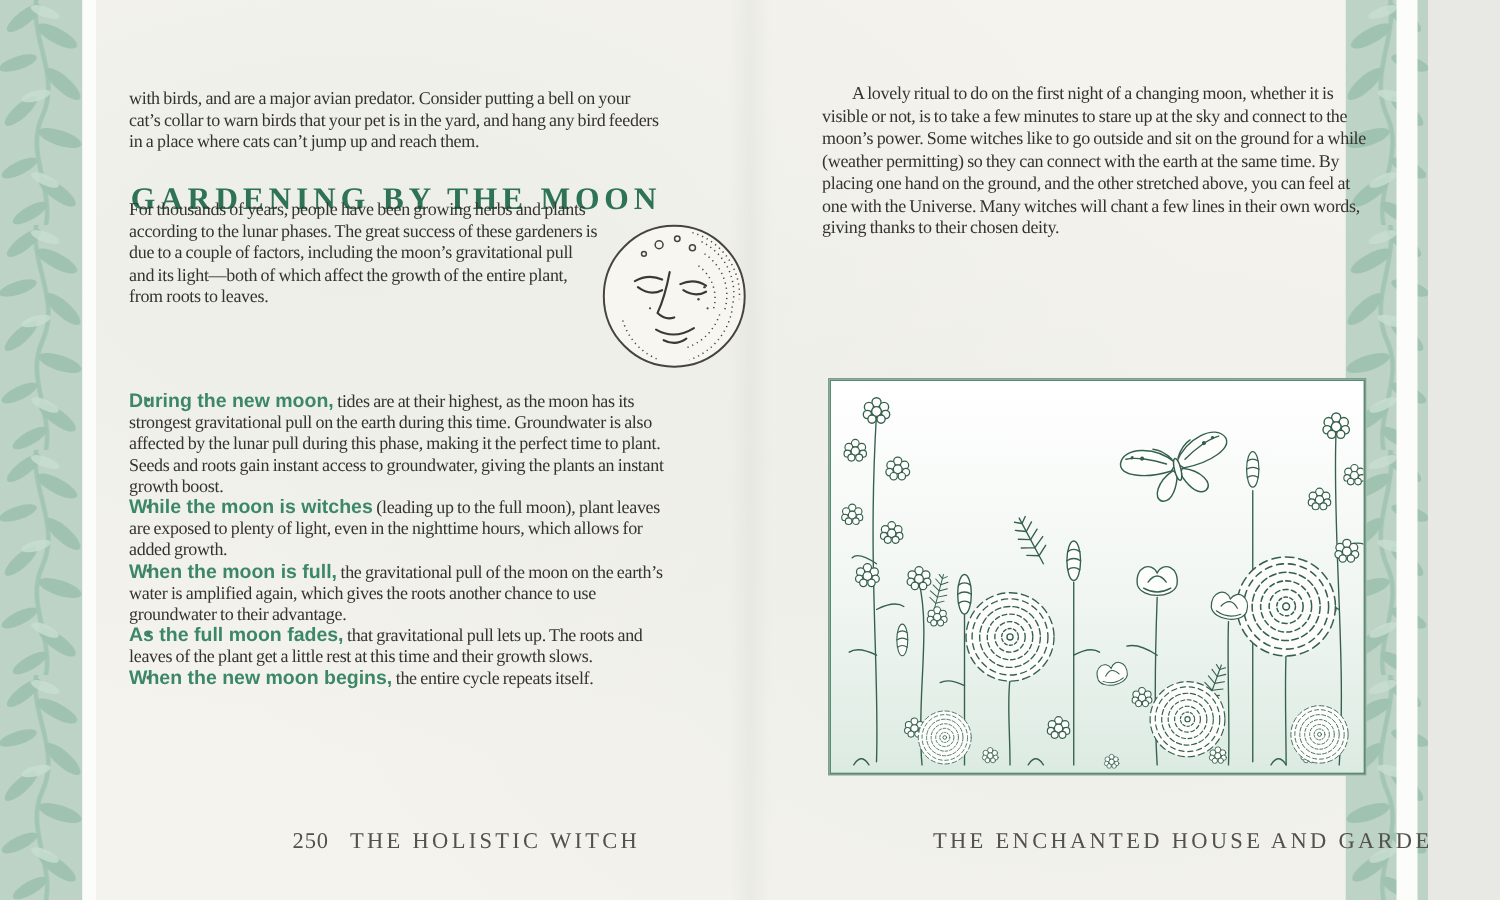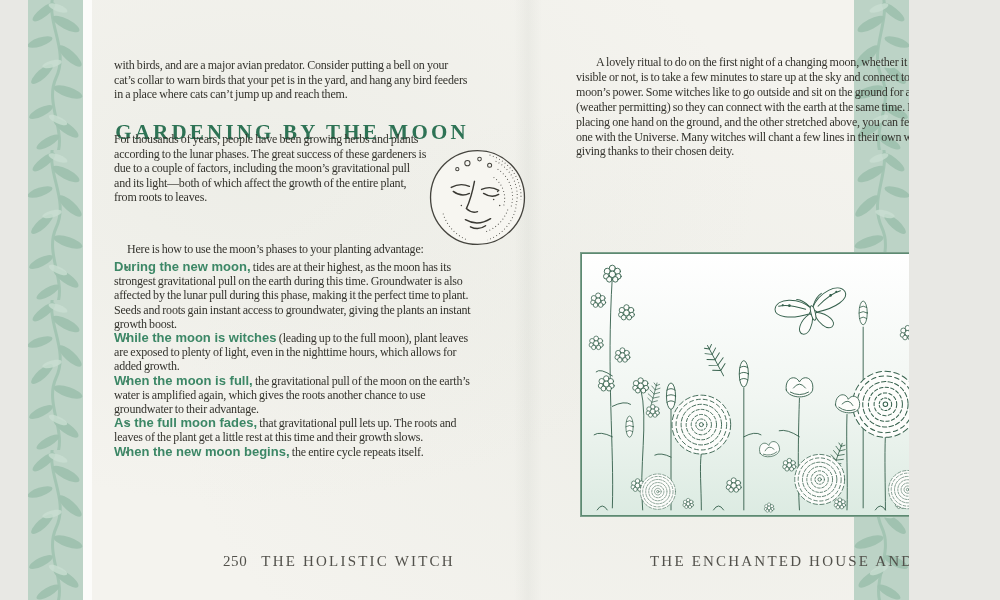--- a/index.html
+++ b/index.html
@@ -1,22 +1,22 @@
 <!DOCTYPE html>
 <html><head>
 <meta charset="utf-8">
 <title>Book Spread — Gardening by the Moon</title>
 <style>
   html,body{margin:0;padding:0;background:#e8e8e4;}
-  #canvas{position:relative;width:881px;height:600px;overflow:hidden;
+  #canvas{position:relative;width:952px;height:600px;overflow:hidden;
     background:
       radial-gradient(ellipse at 25% 30%, rgba(190,200,185,0.12), transparent 55%),
       radial-gradient(ellipse at 75% 70%, rgba(188,198,184,0.10), transparent 55%),
       #f4f3ee;
-    font-family:"Liberation Serif", serif; color:#34332d;margin-left:28px;}
+    font-family:"Liberation Serif", serif; color:#34332d;}
   #canvas *{box-sizing:border-box;margin:0;padding:0;}
 
   .band{position:absolute;top:0;width:55px;height:600px;}
   .band.left{left:0;} .band.right{right:0;}
   .white-strip{position:absolute;top:0;height:600px;background:#fcfcfa;}
   .strip-l{left:55px;width:9px;} .strip-r{left:931px;width:14px;}
   .gutter{position:absolute;top:0;left:486px;width:28px;height:600px;
     background:linear-gradient(90deg, transparent, rgba(110,120,110,0.06), transparent);}
 
   .body-text{font-size:12px;line-height:14.6px;letter-spacing:-0.2px;word-spacing:-0.5px;color:#34332d;}
@@ -146,21 +146,20 @@
       </g>
       <g fill="#45443e">
         <circle cx="66" cy="52" r="0.8"></circle>
           <circle cx="70" cy="44" r="0.8"></circle>
         <circle cx="72" cy="58" r="0.7"></circle>
           <circle cx="34" cy="58" r="0.7"></circle>
       </g>
     </svg>
   </div>
 
-  <p class="lead-in body-text">Here is how to use the moon’s phases to your planting advantage:</p>
 
   <ul class="bullets body-text">
     <li>
       <span class="dot">•</span><span class="lead">During the new moon,</span><span> tides are at their highest, as the moon has its strongest gravitational pull on the earth during this time. Groundwater is also affected by the lunar pull during this phase, making it the perfect time to plant. Seeds and roots gain instant access to groundwater, giving the plants an instant growth boost.</span>
     </li>
     <li>
       <span class="dot">•</span><span class="lead">While the moon is witches</span><span> (leading up to the full moon), plant leaves are exposed to plenty of light, even in the nighttime hours, which allows for added growth.</span>
     </li>
     <li>
       <span class="dot">•</span><span class="lead">When the moon is full,</span><span> the gravitational pull of the moon on the earth’s water is amplified again, which gives the roots another chance to use groundwater to their advantage.</span>

